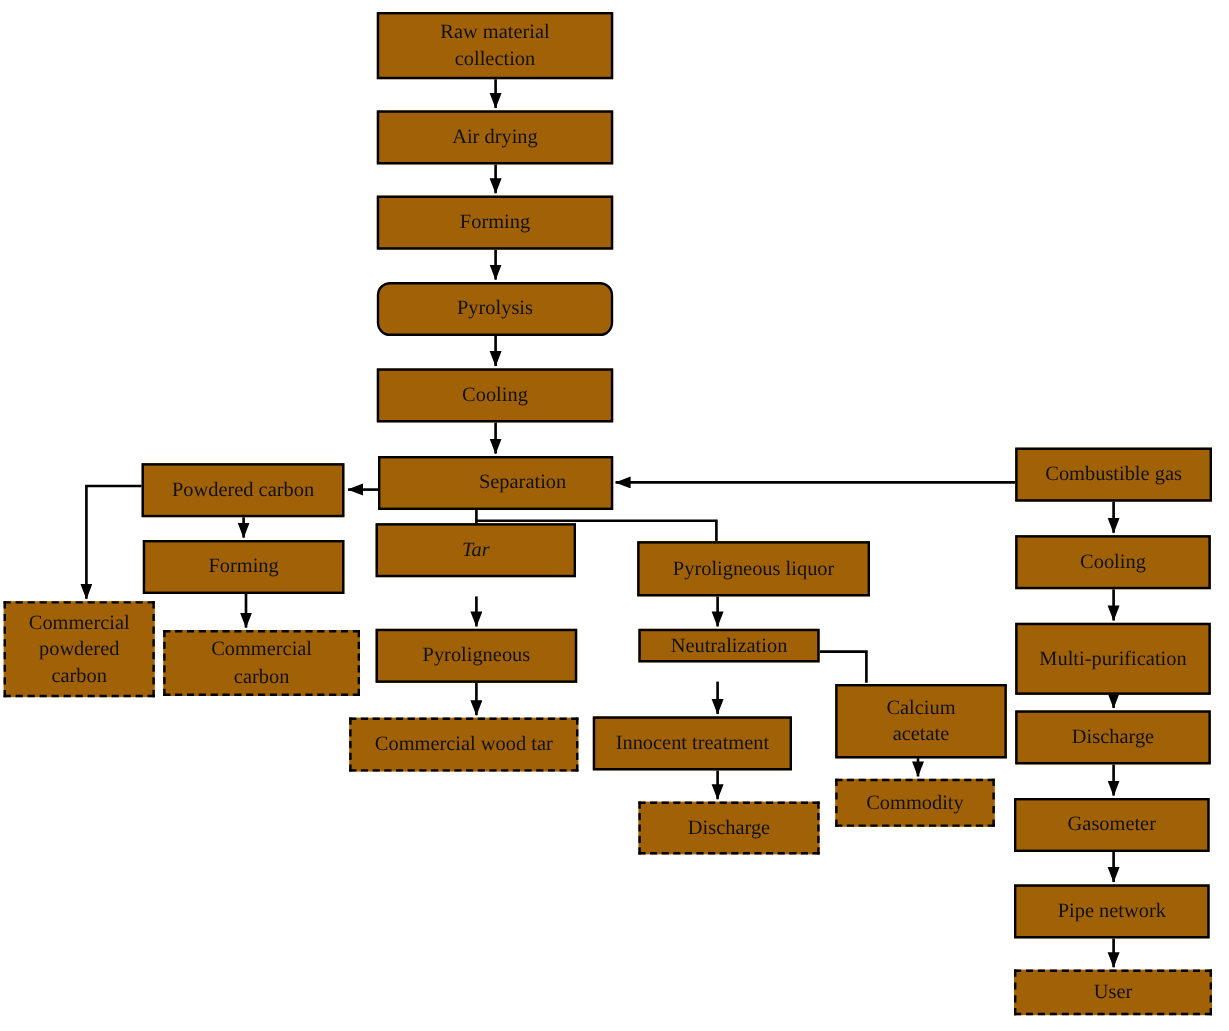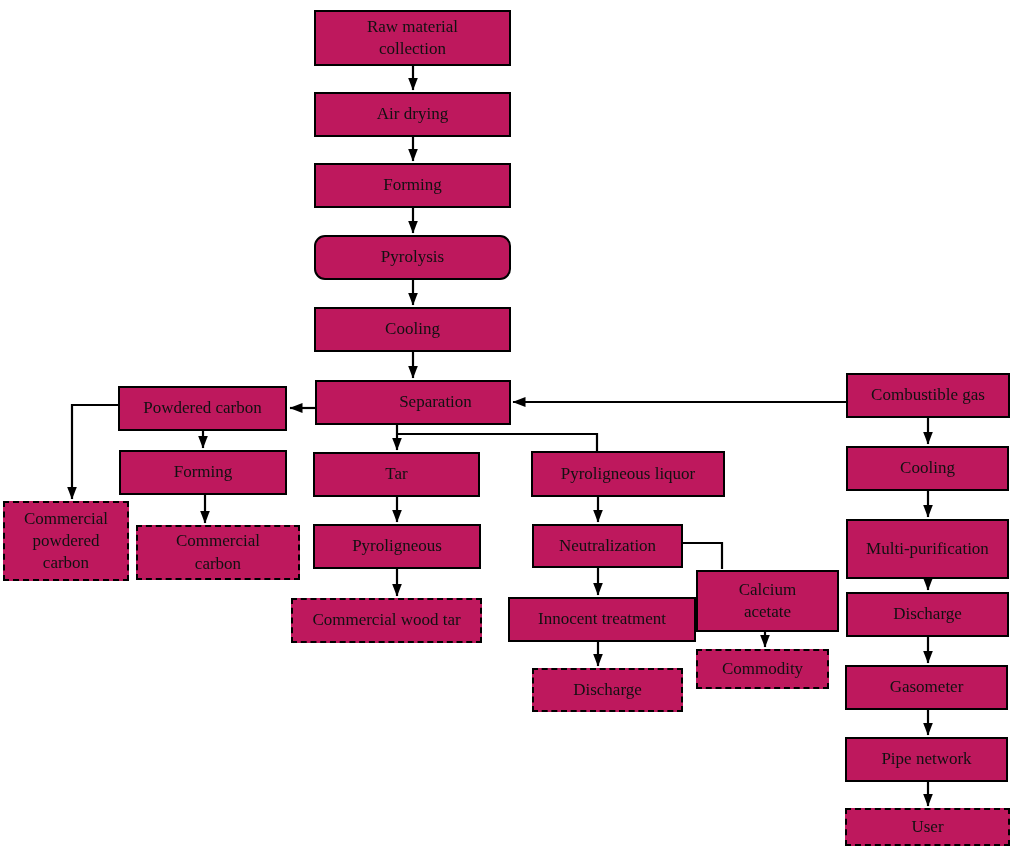--- a/index.html
+++ b/index.html
@@ -21,21 +21,21 @@
   .node {
     position: absolute;
     box-sizing: border-box;
     display: flex;
     align-items: center;
     justify-content: center;
     text-align: center;
     font-size: 17px;
     line-height: 1.3;
     white-space: pre-line;
-    background: #be185d;
+    background: #a16207;
   }
   .node.solid  { border: 2.5px solid #000000; }
   .node.dashed { border: 2px dashed #000000; }
 </style>
 </head>
 <body>
 
 <div class="canvas">
 
   <svg class="edges" width="1024" height="859" viewBox="0 0 1024 859" fill="none" stroke="#000000" stroke-width="2.2">
@@ -86,27 +86,27 @@
   <div class="node solid" style="left:315px; top:380px; width:196px; height:45px;padding-left:45px;">Separation</div>
 
   <div class="node solid" style="left:118px; top:386px; width:169px; height:45px;">Powdered carbon</div>
   <div class="node solid" style="left:119px; top:450px; width:168px; height:45px;">Forming</div>
   <div class="node dashed" style="left:3px;   top:501px; width:126px; height:80px;">Commercial
 powdered
 carbon</div>
   <div class="node dashed" style="left:136px; top:525px; width:164px; height:55px;">Commercial
 carbon</div>
 
-  <div class="node solid" style="left:313px; top:452px; width:167px; height:45px;">Tar</div>
+  <div class="node solid" style="left:313px; top:436px; width:167px; height:45px;font-style:italic;">Tar</div>
   <div class="node solid" style="left:313px; top:524px; width:168px; height:45px;">Pyroligneous</div>
   <div class="node dashed" style="left:291px; top:598px; width:191px; height:45px;">Commercial wood tar</div>
 
   <div class="node solid" style="left:531px; top:451px; width:194px; height:46px;">Pyroligneous liquor</div>
-  <div class="node solid" style="left:532px; top:524px; width:151px; height:44px;">Neutralization</div>
-  <div class="node solid" style="left:508px; top:597px; width:188px; height:45px;">Innocent treatment</div>
+  <div class="node solid" style="left:532px; top:524px; width:151px; height:28px;">Neutralization</div>
+  <div class="node solid" style="left:494px; top:597px; width:166px; height:45px;">Innocent treatment</div>
   <div class="node dashed" style="left:532px; top:668px; width:151px; height:44px;">Discharge</div>
   <div class="node solid" style="left:696px; top:570px; width:143px; height:62px;">Calcium
 acetate</div>
   <div class="node solid" style="left:846px; top:373px; width:164px; height:45px;">Combustible gas</div>
 
   <div class="node dashed" style="left:696px; top:649px; width:133px; height:40px;">Commodity</div>
   <div class="node solid" style="left:846px; top:446px; width:163px; height:45px;">Cooling</div>
   <div class="node solid" style="left:846px; top:519px; width:163px; height:60px;">Multi-purification</div>
   <div class="node solid" style="left:846px; top:592px; width:163px; height:45px;">Discharge</div>
   <div class="node solid" style="left:845px; top:665px; width:163px; height:45px;">Gasometer</div>

